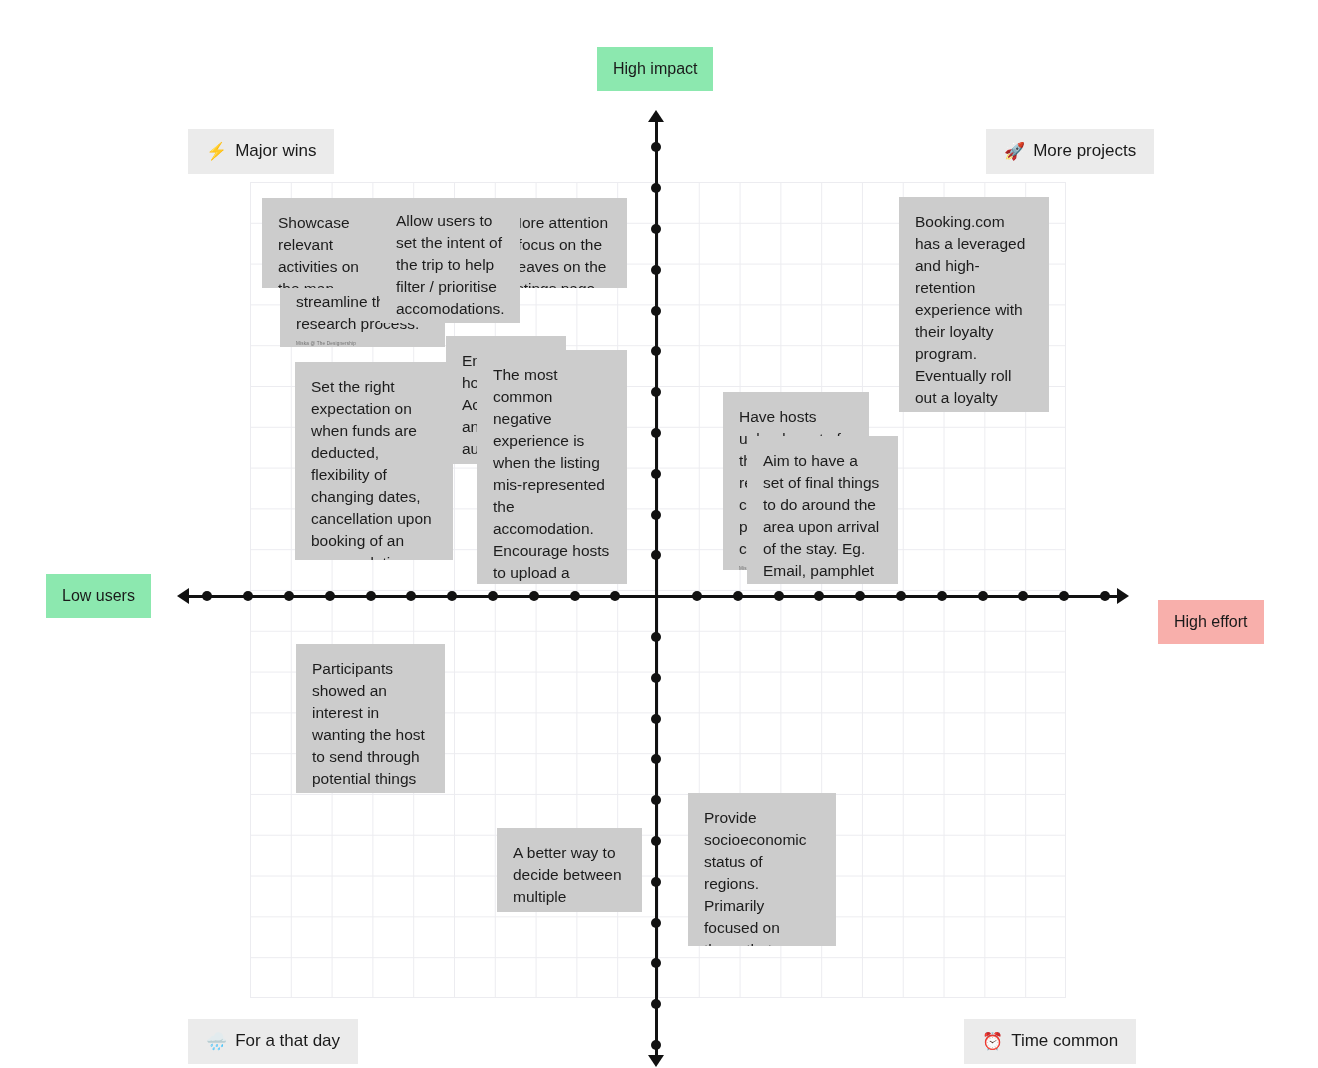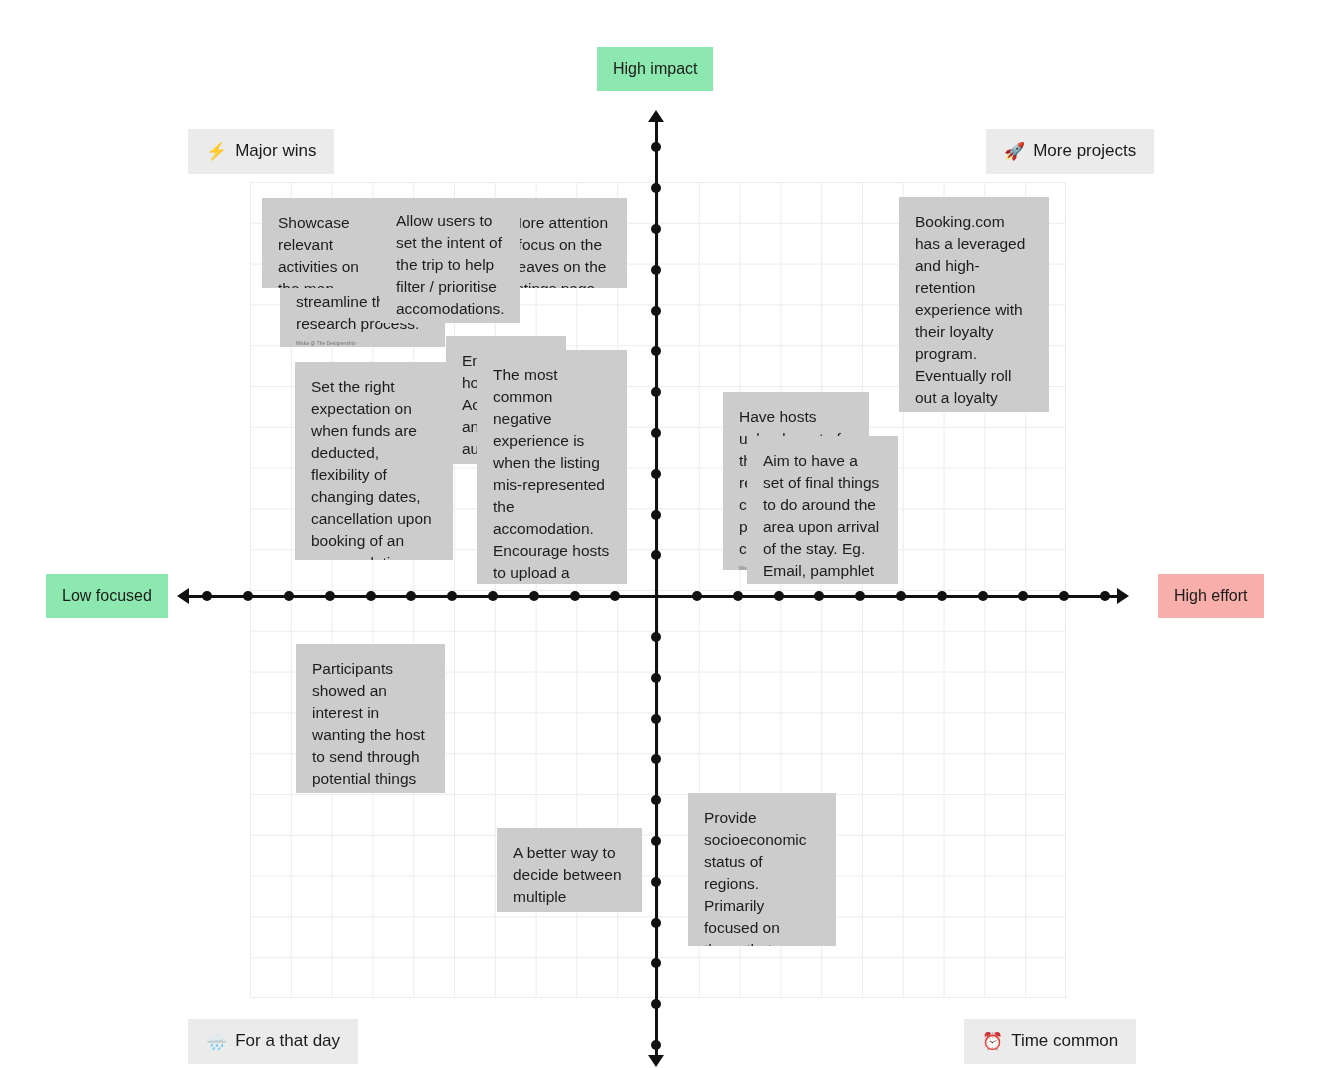--- a/index.html
+++ b/index.html
@@ -79,21 +79,21 @@
     font-size: 16px;
     color: #1a1a1a;
     white-space: nowrap;
     line-height: 1;
   }
   .axis-label.green { background: #8ce8af; }
   .axis-label.red { background: #f8afab; }
 
   #lbl-high-impact { left: 597px; top: 47px; }
   #lbl-low-effort  { left: 46px;  top: 574px; }
-  #lbl-high-effort { left: 1158px; top: 574px; }
+  #lbl-high-effort { left: 1158px; top: 600px; }
 
   
   .quad-label {
     position: absolute;
     background: #ebebeb;
     padding: 13px 18px;
     font-size: 17px;
     color: #1a1a1a;
     white-space: nowrap;
     line-height: 1.1;
@@ -182,21 +182,21 @@
       <div class="tick-dot" style="left: 651.2px; top: 917.6px;"></div>
       <div class="tick-dot" style="left: 1018.4px; top: 591.2px;"></div>
       <div class="tick-dot" style="left: 651.2px; top: 958.4px;"></div>
       <div class="tick-dot" style="left: 1059.2px; top: 591.2px;"></div>
       <div class="tick-dot" style="left: 651.2px; top: 999.2px;"></div>
       <div class="tick-dot" style="left: 1100px; top: 591.2px;"></div>
       <div class="tick-dot" style="left: 651.2px; top: 1040px;"></div>
     </div>
 
   <div class="axis-label green" id="lbl-high-impact">High impact</div>
-  <div class="axis-label green" id="lbl-low-effort">Low focused</div>
+  <div class="axis-label green" id="lbl-low-effort">Low users</div>
   <div class="axis-label red" id="lbl-high-effort">High effort</div>
 
   <div class="quad-label" id="quad-quick-wins">
     <span class="emoji">⚡</span>
     <span>Major wins</span>
   </div>
   <div class="quad-label" id="quad-major-projects">
     <span class="emoji">🚀</span>
     <span>More projects</span>
   </div>

